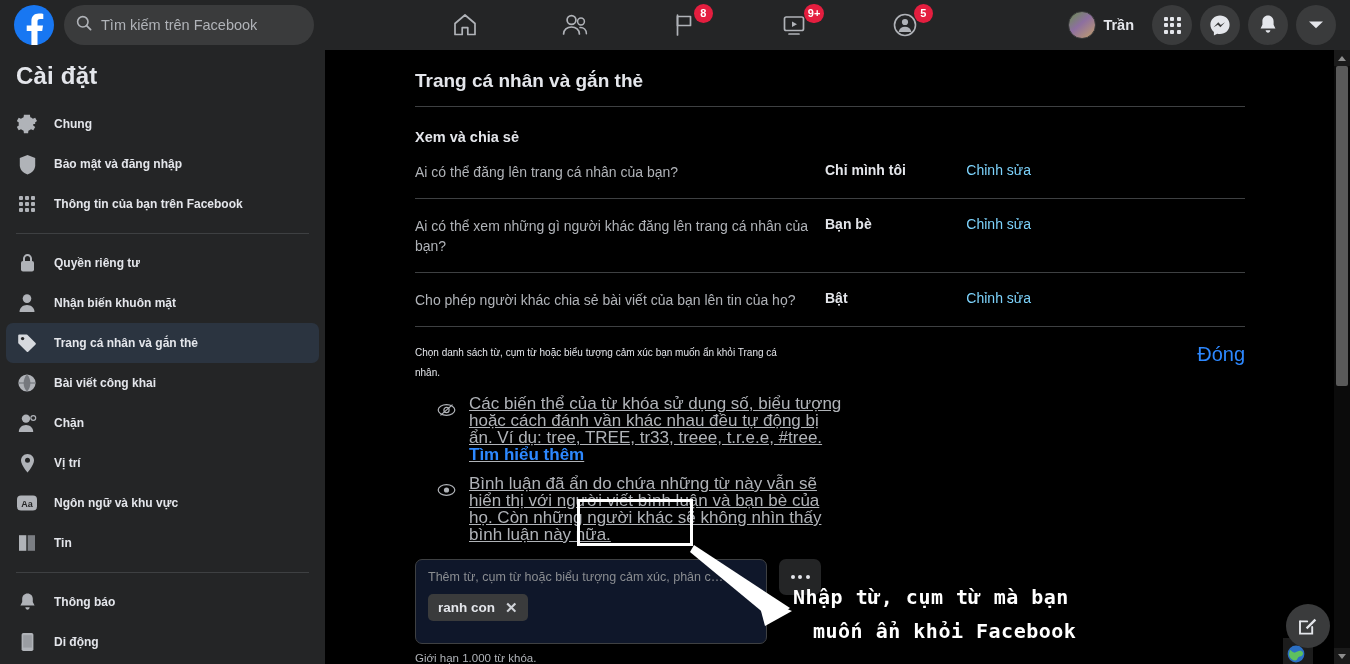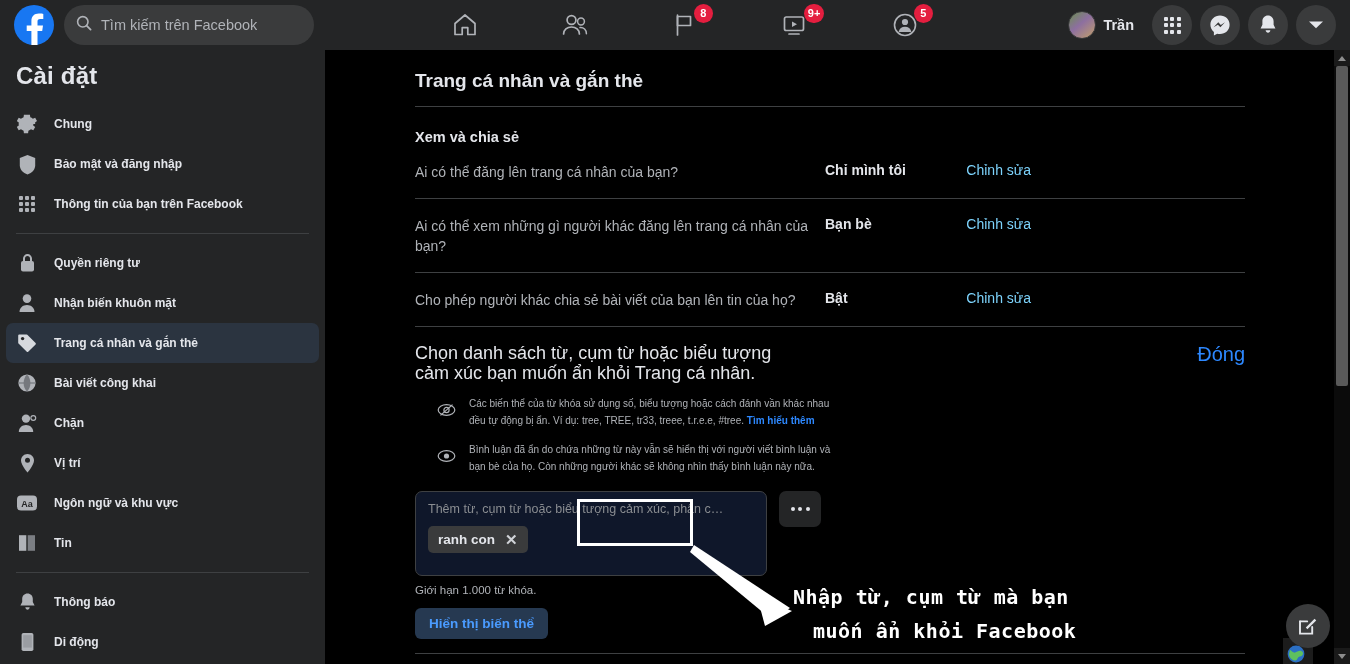--- a/index.html
+++ b/index.html
@@ -114,25 +114,25 @@
     border-bottom: 1px solid #3e4042;
   }
   .row:last-child { border-bottom: none; }
   .row .q { flex: 1; font-size: 14px; color: #b0b3b8; line-height: 20px; padding-right: 12px; max-width: 410px;}
   .row .v { width: 130px; flex: none; font-size: 14px; color: #e4e6eb; font-weight: bold; }
   .row .a { width: 76px; flex: none; text-align: right; font-size: 14px; color: #7dd3fc; cursor: pointer; }
 
   
   .expanded { padding: 16px 0 0 0; position: relative; }
   .exp-head { display: flex; }
-  .exp-desc { flex: 1; font-size: 18px; color: #e4e6eb; line-height: 20px; max-width: 380px;}
+  .exp-desc { flex: 1; font-size: 10px; color: #e4e6eb; line-height: 20px; max-width: 380px;}
   .exp-close { position: absolute; right: 0; top: 16px; font-size: 20px; color: #2d88ff; cursor: pointer;}
   .note { display: flex; gap: 12px; margin-top: 12px; padding-left: 22px; }
   .note .eye { width: 20px; flex: none; padding-top: 8px; }
-  .note .tx { font-size: 10px; color: #b0b3b8; line-height: 17px; max-width: 375px; }
+  .note .tx { font-size: 17px; color: #b0b3b8; line-height: 17px; max-width: 375px; text-decoration: underline; }
   .note .tx a { color: #2d88ff; font-weight: bold; text-decoration: none; cursor: pointer; }
 
   .input-area { display: flex; gap: 12px; margin-top: 16px; align-items: flex-start; }
   .kw-box {
     width: 352px; min-height: 85px; border: 1px solid #3e4042; border-radius: 7px;
     background: #0f172a; padding: 10px 12px; position: relative;
   }
   .kw-ph { font-size: 12.5px; color: #8a8d91; }
   .chip {
     display: inline-flex; align-items: center; gap: 10px;

